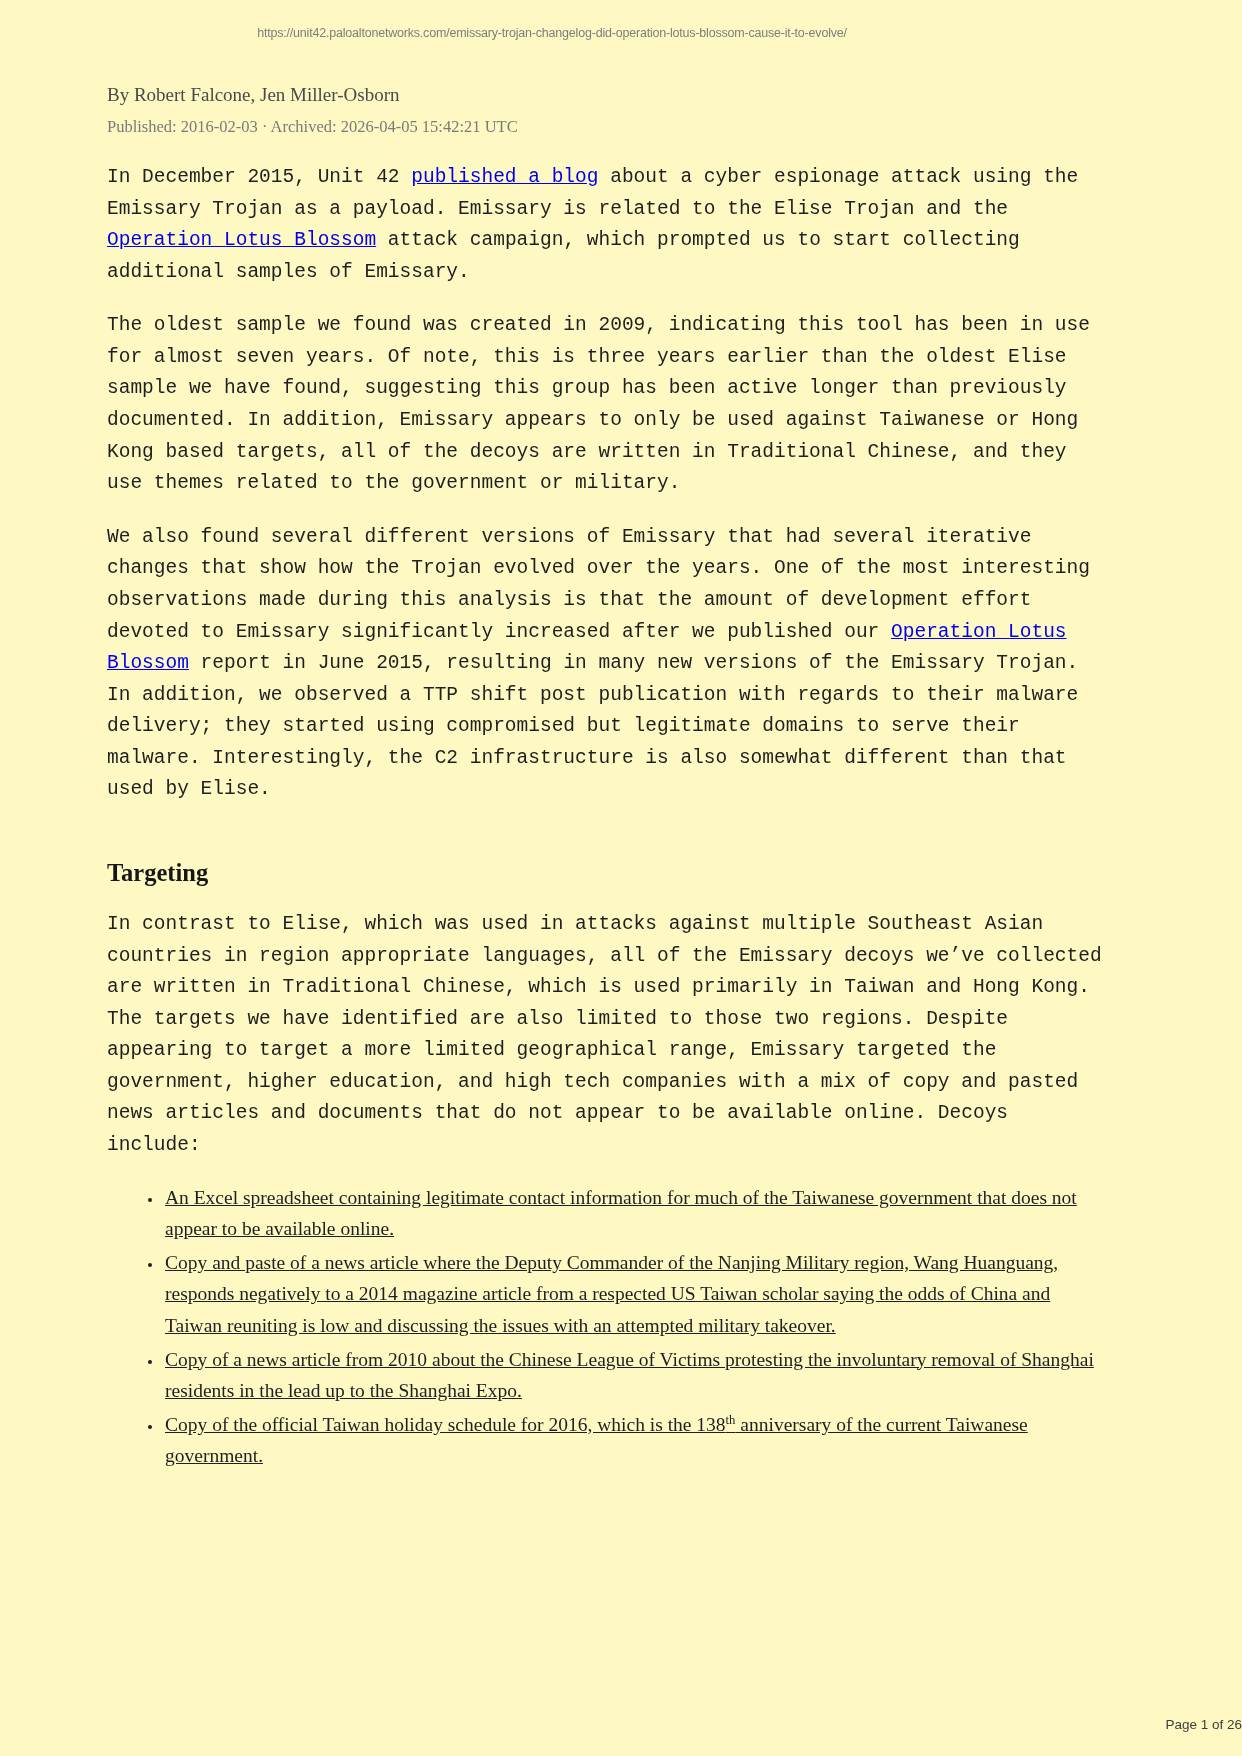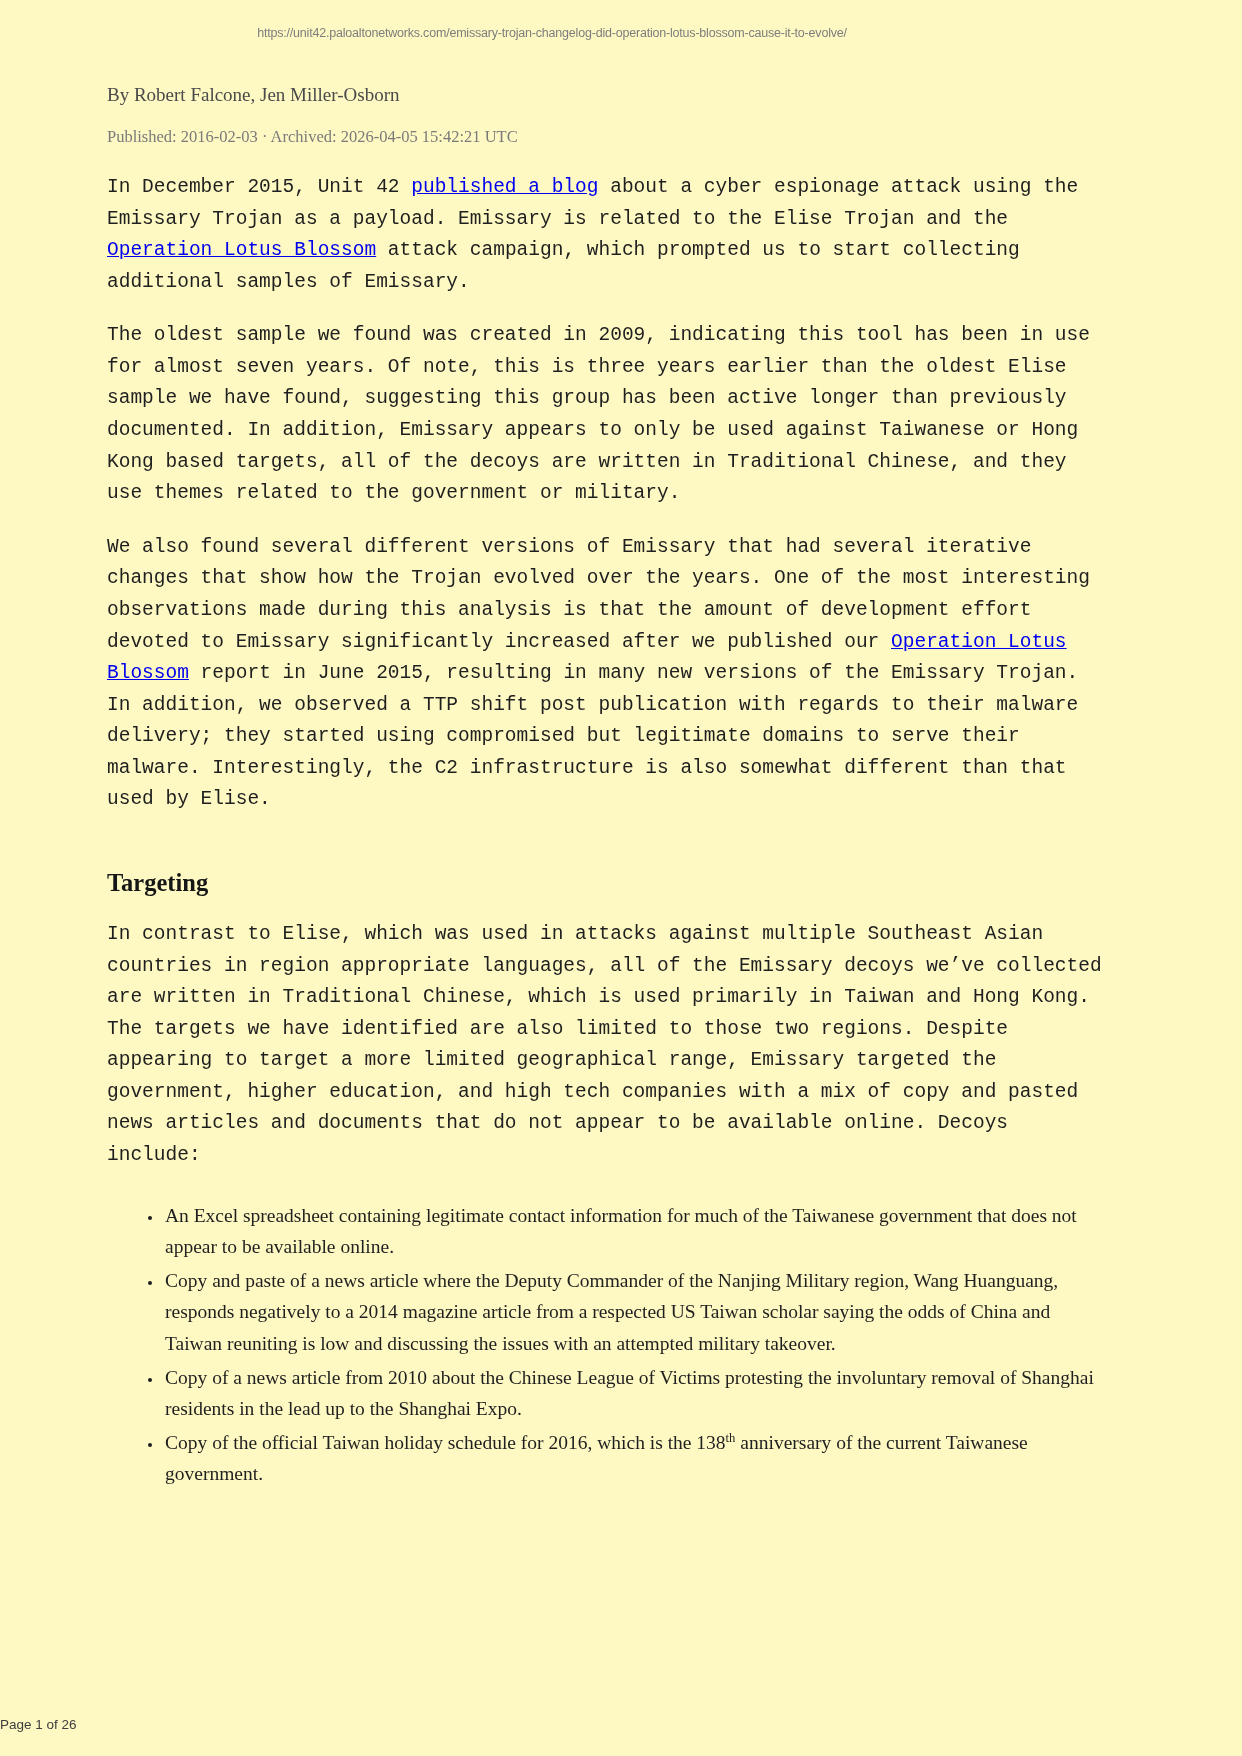--- a/index.html
+++ b/index.html
@@ -33,21 +33,21 @@
     font-weight: 700;
     line-height: 1.7;
     color: #161616;
   }
   .article-byline {
     margin-top: 44px;
     font-size: 19px;
     color: #4a4a4a;
   }
   .article-meta {
-    margin-top: 21px;
+    margin-top: 11px;
     font-size: 16.5px;
     color: #7a7a7a;
   }
   .body-copy p {
     margin-top: 22px;
     font-size: 19.5px;
     line-height: 1.62;
     color: #1f1f1f;
     font-family: Liberation Mono, monospace;
   }
@@ -57,38 +57,39 @@
     text-decoration: underline;
     cursor: pointer;
   }
   h2.section-heading {
     margin-top: 53px;
     font-size: 24.5px;
     font-weight: 700;
     color: #161616;
   }
   ul.decoy-list {
-    margin-top: 28px;
+    margin-top: 20px;
     padding-left: 56px;
+    text-decoration: underline;
   }
   ul.decoy-list li {
     font-size: 19.5px;
     line-height: 1.62;
     margin-bottom: 2px;
     padding-left: 2px;
     color: #1f1f1f;
   }
   ul.decoy-list li::marker { font-size: 15px; color: #1f1f1f; }
   sup { font-size: 0.65em; line-height: 0; }
   .page-footer {
     position: absolute;
     bottom: 24px;
     left: 0;
     width: 100%;
-    text-align: left;
+    text-align: right;
     font-family: "Liberation Sans", sans-serif;
     font-size: 13.5px;
     color: #3d3d3d;
   }
 </style>
 </head>
 <body>
 
 <div class="page">
 

